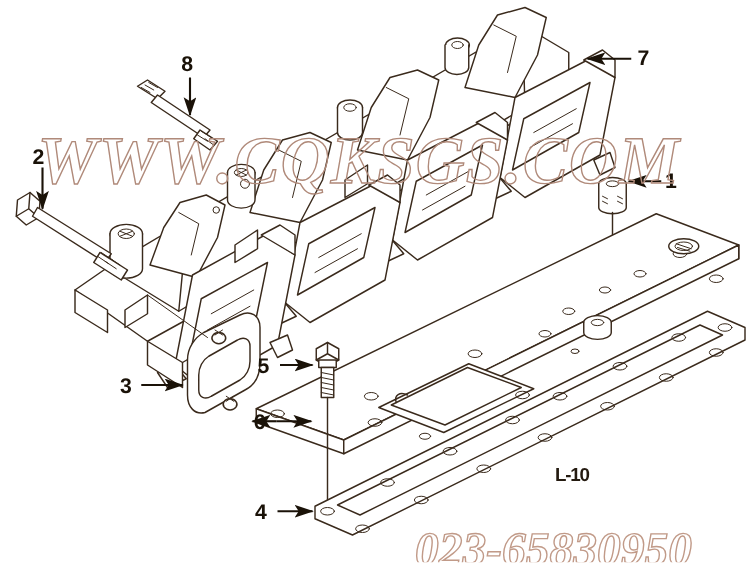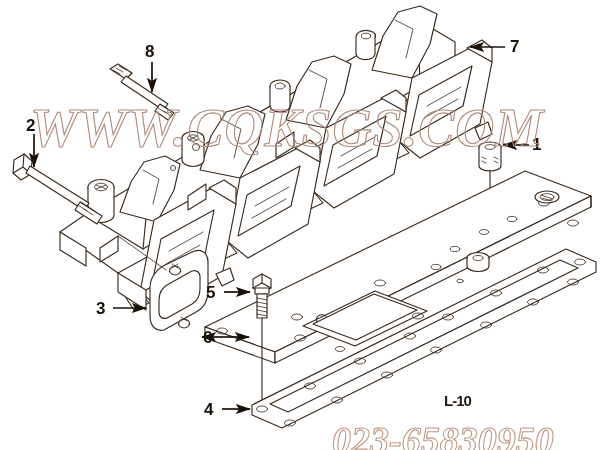--- a/index.html
+++ b/index.html
@@ -44,21 +44,21 @@
     letter-spacing:0px;
     -webkit-text-stroke:1.1px #c19a88;
   }
   #wm-phone{
     left:332px; top:418px;
     font-size:38px;
     -webkit-text-stroke:1.1px #c19a88;
   }
   #model-badge{
     position:absolute;
-    left:444px;top:392px;
+    left:444px;top:372px;
     font-family:"Liberation Sans", sans-serif;
     font-weight:bold;
     font-size:15px;
     color:#241a10;
     letter-spacing:-1px;
     user-select:none;
   }
 </style>
 </head>
 <body>

